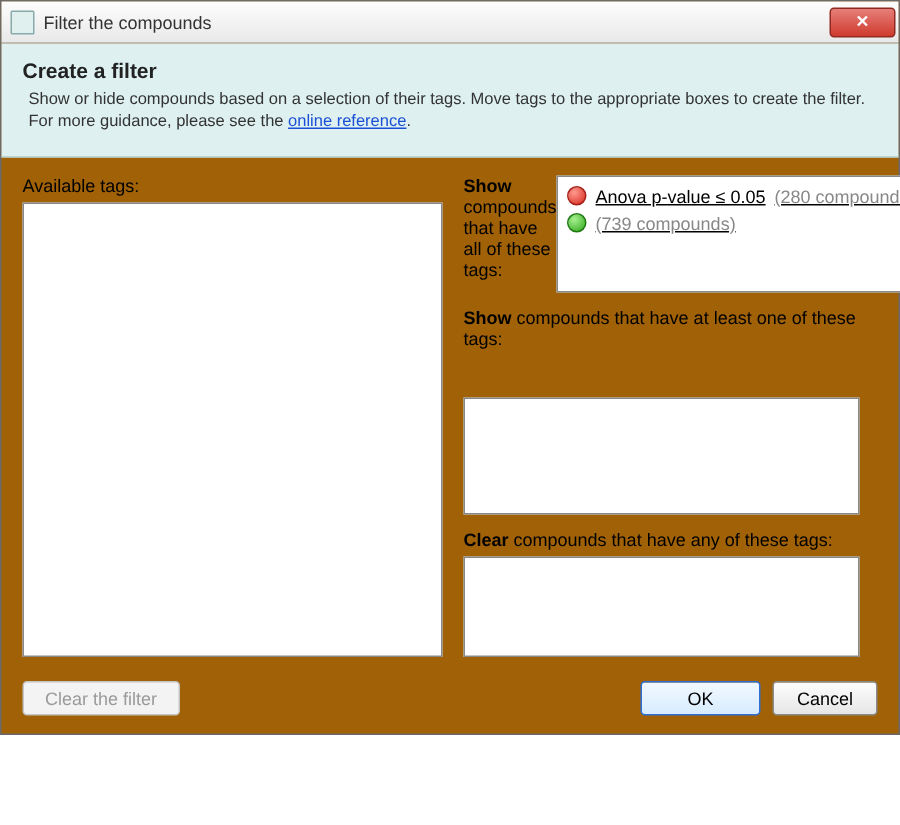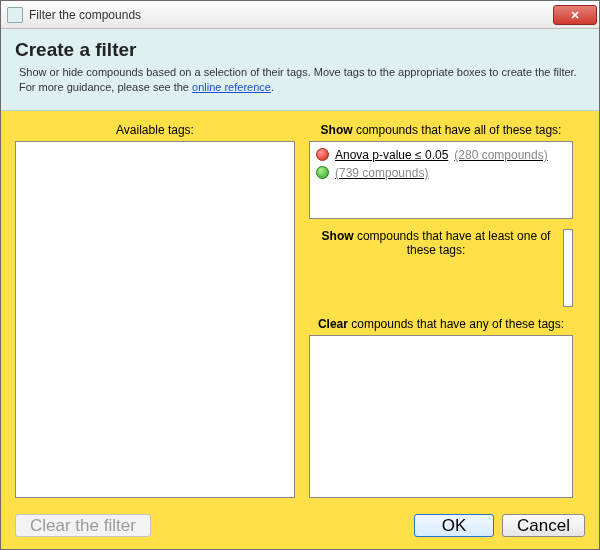--- a/index.html
+++ b/index.html
@@ -7,25 +7,25 @@
   body {
     font-family: "Segoe UI", Tahoma, Arial, sans-serif;
     font-size: 12px;
     background: #fff;
     width: 600px;
     height: 550px;
     overflow: hidden;
   }
   .window {
     width: 600px;
-    height: 550px;
+    height: 490px;
     border: 1px solid #6a6a6a;
     display: flex;
     flex-direction: column;
-    background: #fde047;
+    background: #a16207;
   }
   .titlebar {
     height: 28px;
     background: linear-gradient(to bottom, #fdfdfd, #e9e9e9);
     border-bottom: 1px solid #bbb;
     display: flex;
     align-items: center;
     padding: 0 2px 0 6px;
   }
   .titlebar .app-icon {
@@ -58,42 +58,41 @@
     content: "✕";
     font-size: 11px;
   }
   .header-panel {
     background: #def0f0;
     border-bottom: 1px solid #b9d6d6;
     padding: 10px 14px 10px 14px;
   }
   .header-panel h1 {
     margin: 0 0 4px 0;
-    font-size: 19px;
+    font-size: 14px;
     font-weight: bold;
     color: #222;
   }
   .header-panel p {
     margin: 4px;
     font-size: 11px;
     color: #333;
     line-height: 1.4;
   }
   .header-panel a {
     color: #1a4fd6;
     text-decoration: underline;
     cursor: pointer;
   }
   .content {
     flex: 1;
     display: flex;
     padding: 12px 26px 8px 14px;
     gap: 14px;
     min-height: 0;
-    text-align: center;
   }
   .left-col {
     width: 280px;
     display: flex;
     flex-direction: column;
   }
   .right-col {
     flex: 1;
     display: flex;
     flex-direction: column;
@@ -136,21 +135,21 @@
   .tag-count { color: #888; }
   .footer {
     display: flex;
     align-items: center;
     padding: 8px 14px 12px 14px;
     gap: 8px;
   }
   .footer .spacer { flex: 1; }
   .btn {
     font-family: inherit;
-    font-size: 17px;
+    font-size: 12px;
     height: 23px;
     border-radius: 3px;
     border: 1px solid #8a8a8a;
     background: linear-gradient(to bottom, #fdfdfd, #e6e6e6);
     padding: 0 14px;
     cursor: pointer;
   }
   .btn:disabled {
     color: #9a9a9a;
     border-color: #c4c4c4;
@@ -186,38 +185,38 @@
 
   <div class="content">
 
     <div class="left-col">
       <div class="section-label">Available tags:</div>
       <div class="listbox"></div>
     </div>
 
     <div class="right-col">
 
-      <div style="display:flex;flex-direction:column;">
+      <div style="display:flex;flex-direction:row;">
         <div class="section-label">
           <b>Show</b><span> compounds that have all of these tags:</span>
         </div>
         <div class="listbox box-showall" id="show-all-box">
             <div class="tag-row">
               <span class="tag-dot red"></span>
               <span class="tag-name">Anova p-value ≤ 0.05</span>
               <span class="tag-count">(280 compounds)</span>
             </div>
             <div class="tag-row">
               <span class="tag-dot green"></span>
               <span class="tag-count">(739 compounds)</span>
             </div>
           </div>
       </div>
 
-      <div style="display:flex;flex-direction:row;">
+      <div style="display:flex;flex-direction:column;gap:28px;">
         <div class="section-label">
           <b>Show</b><span> compounds that have at least one of these tags:</span>
         </div>
         <div class="listbox box-showany"></div>
       </div>
 
       <div style="display:flex;flex-direction:column;flex:1;min-height:0;">
         <div class="section-label">
           <b>Clear</b><span> compounds that have any of these tags:</span>
         </div>

